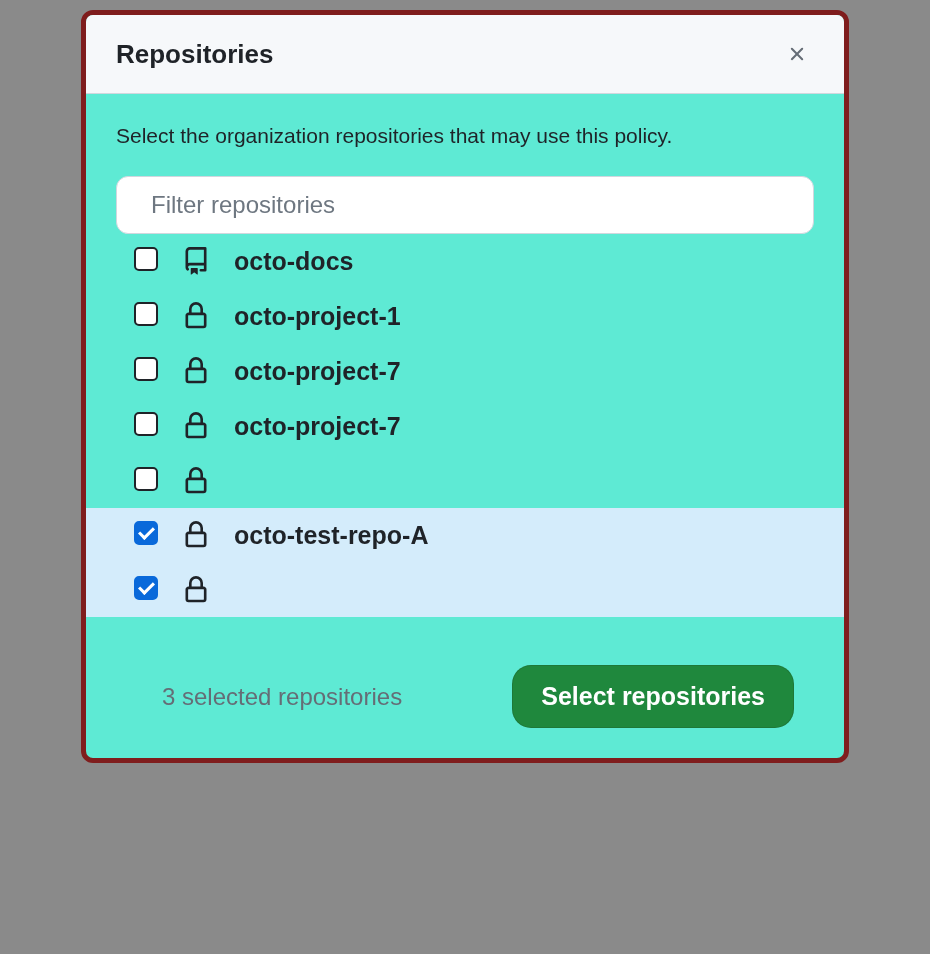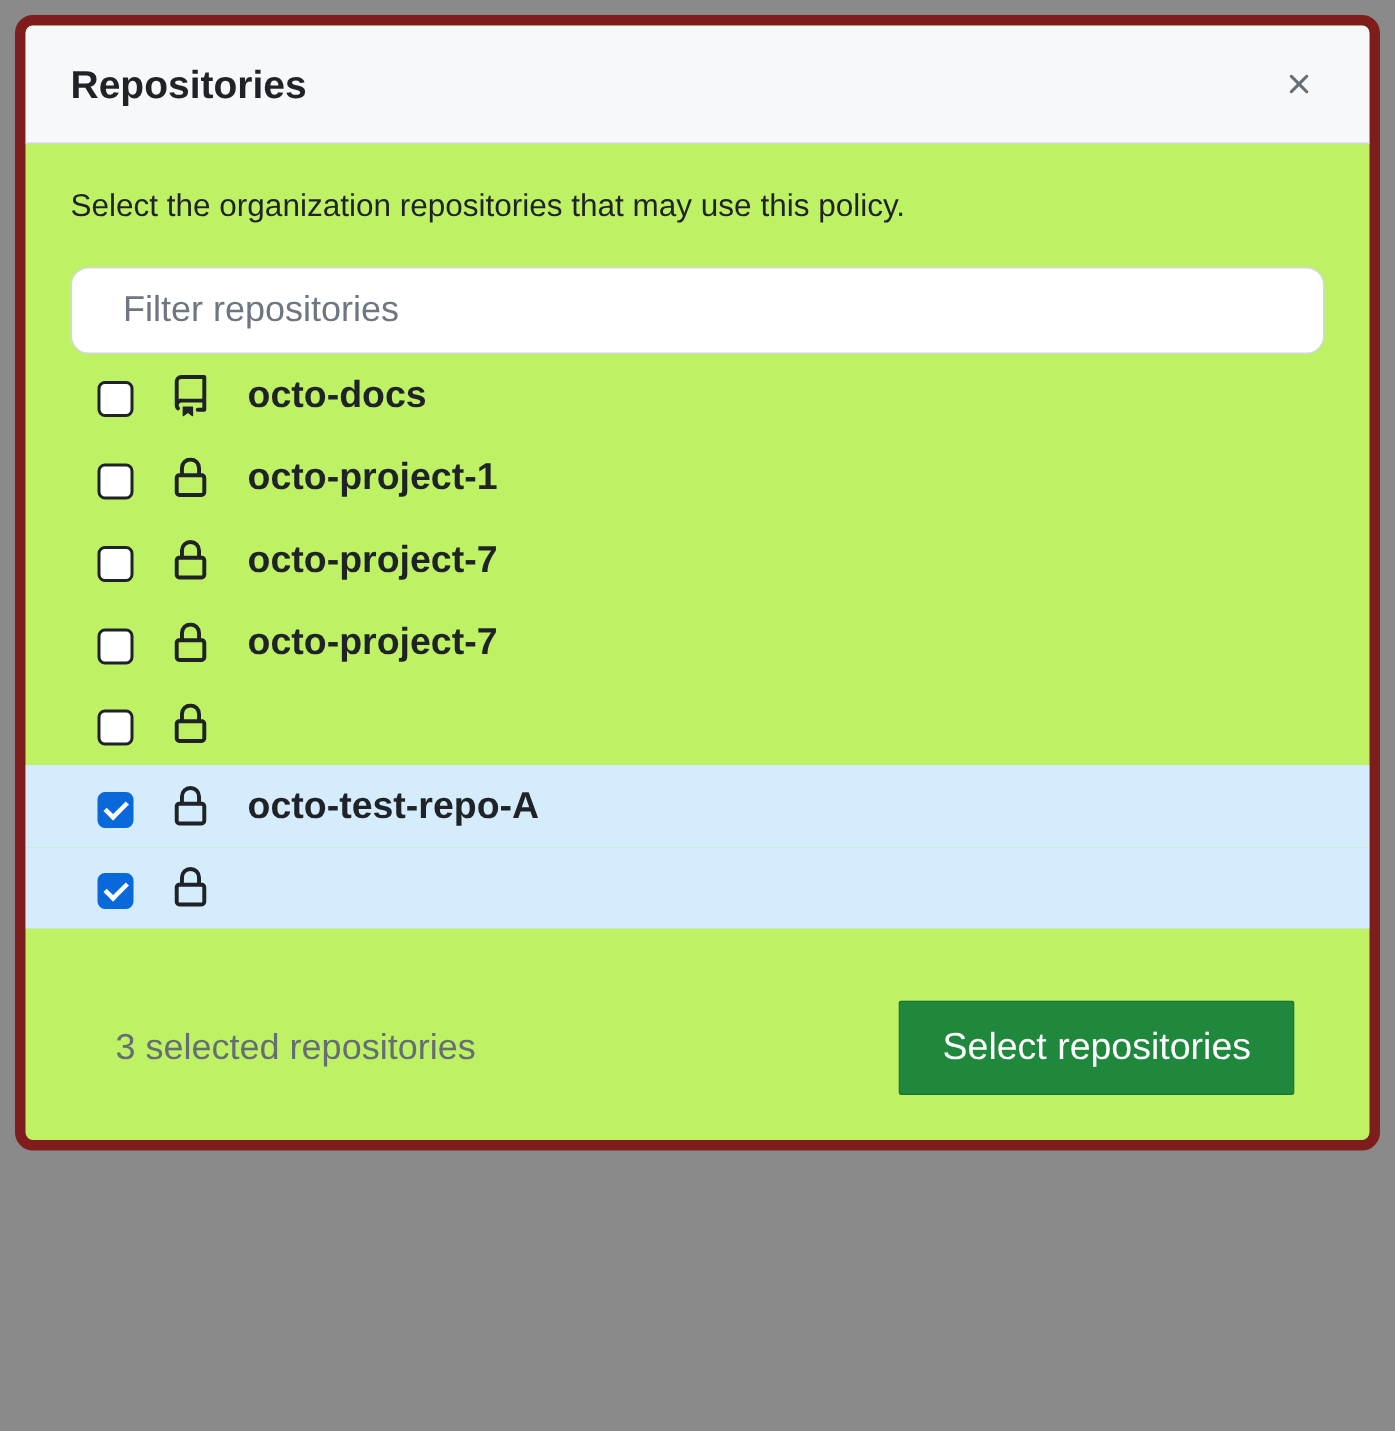--- a/index.html
+++ b/index.html
@@ -3,26 +3,26 @@
   <meta charset="utf-8">
   <style>
     * { box-sizing: border-box; }
     body {
       margin: 0;
       font-family: -apple-system, BlinkMacSystemFont, "Segoe UI", Helvetica, Arial, sans-serif;
       background: #8a8a8a;
       padding: 10px;
     }
     .modal {
-      background: #bef264;
+      background: #5eead4;
       border-radius: 12px;
-      width: 910px;
+      width: 768px;
       margin: 0 auto;
       overflow: hidden;
-      border: 7px solid #7f1d1d;
+      border: 5px solid #7f1d1d;
     }
     .modal-header {
       display: flex;
       align-items: center;
       justify-content: space-between;
       padding: 22px 30px;
       border-bottom: 1px solid #d0d7de;
       background: #f6f8fa;
     }
     .modal-title {
@@ -58,21 +58,21 @@
       color: #1f2328;
       background: #ffffff;
       margin-bottom: 0;
     }
     .filter-input::placeholder { color: #6e7781; }
     .repo-list {
       margin: 0 -30px;
     }
     .repo-item {
       display: flex;
-      align-items: flex-end;
+      align-items: flex-start;
       gap: 24px;
       padding: 13px 30px 13px 48px;
     }
     .repo-item.selected {
       background: #d4ecfb;
     }
     .checkbox {
       width: 24px;
       height: 24px;
       border: 2px solid #1f2328;
@@ -109,33 +109,34 @@
     .repo-name {
       font-size: 25px;
       font-weight: 600;
       color: #1f2328;
     }
     .modal-footer {
       display: flex;
       align-items: center;
       justify-content: space-between;
       padding: 18px 50px 30px 60px;
+      margin-left: 16px;
     }
     .selected-count {
       font-size: 24px;
       color: #656d76;
     }
     .select-btn {
       background: #1f883d;
       color: #ffffff;
       border: 1px solid rgba(27,31,36,0.15);
-      border-radius: 2px;
+      border-radius: 19px;
       padding: 16px 28px;
       font-size: 25px;
-      font-weight: 400;
+      font-weight: 700;
       cursor: pointer;
     }
   </style>
 </head>
 <body>
 
 <div class="modal">
 
   <div class="modal-header">
     <div class="modal-title">Repositories</div>

